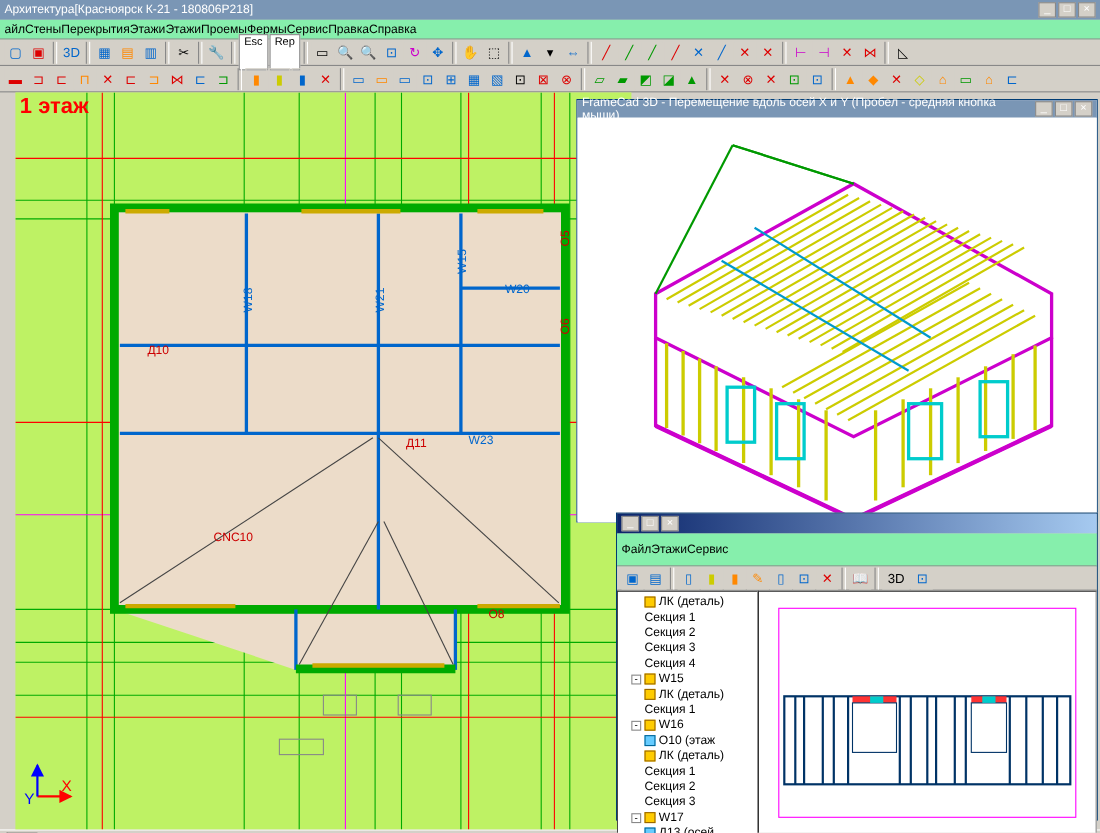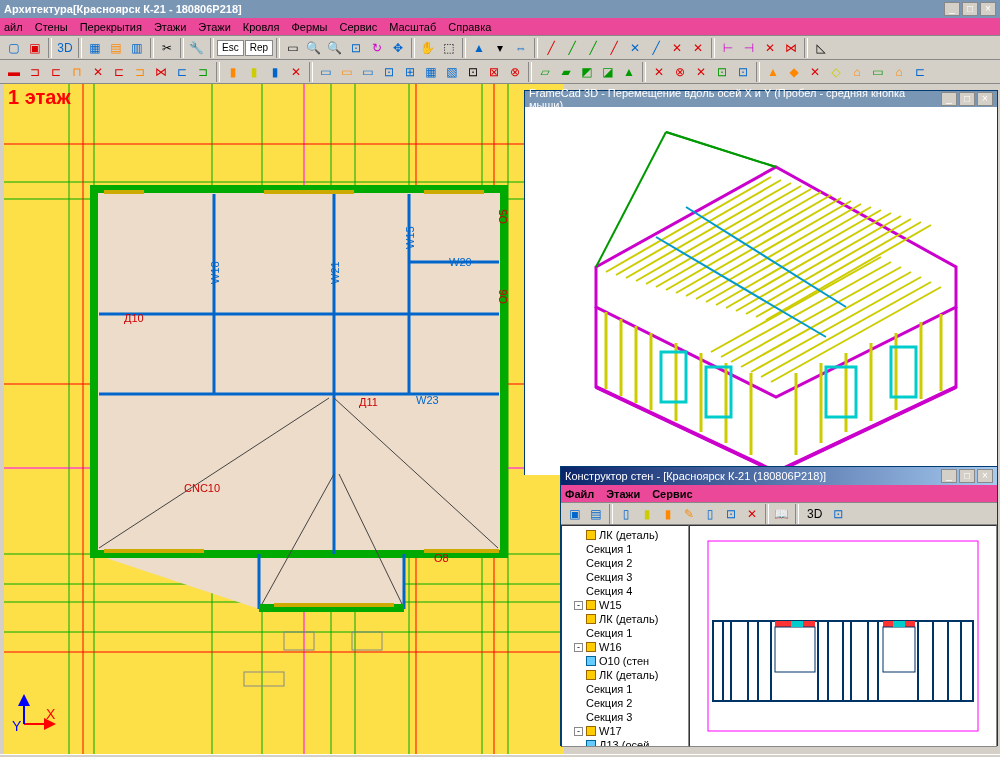--- a/index.html
+++ b/index.html
@@ -1,46 +1,46 @@
 <!DOCTYPE html>
 <html><head>
 <meta charset="utf-8">
 <style>
 * { margin: 0; padding: 0; box-sizing: border-box; font-family: Tahoma, sans-serif; font-size: 11px; }
 body { width: 1000px; height: 757px; background: #d4d0c8; overflow: hidden; position: relative; }
 
 .titlebar { background: #7a96b5; color: #fff; height: 18px; display: flex; align-items: center; padding: 0 4px; justify-content: space-between; }
-.titlebar .title { font-weight: bold; text-align: center; }
+.titlebar .title { font-weight: normal; text-align: center; }
 .winbtns { display: flex; gap: 2px; }
 .winbtn { width: 16px; height: 14px; background: #d4d0c8; border: 1px solid #888; text-align: center; line-height: 12px; font-size: 10px; }
 
-.menubar { background: #ec4899; height: 18px; display: flex; align-items: center; padding: 0 4px; gap: 12px; border-bottom: 1px solid #888; }
+.menubar { background: #86efac; height: 18px; display: flex; align-items: center; padding: 0 4px; border-bottom: 1px solid #888; }
 .menubar span { cursor: default; }
 
 .toolbar { background: #d4d0c8; height: 24px; display: flex; align-items: center; padding: 2px 4px; gap: 1px; border-bottom: 1px solid #888; }
 .tbtn { width: 20px; height: 20px; border: 1px solid #d4d0c8; display: inline-flex; align-items: center; justify-content: center; font-size: 12px; }
 .tsep { width: 4px; height: 20px; border-left: 1px solid #888; border-right: 1px solid #fff; margin: 0 2px; }
-.ttxt { padding: 0 4px; font-size: 10px; border: 1px solid #888; background: #fff; height: 16px; line-height: 14px; }
+.ttxt { padding: 0 4px; font-size: 10px; border: 1px solid #888; background: #fff; height: 33px; line-height: 14px; }
 
 .workspace { position: relative; height: 670px; }
 
-.plan-view { position: absolute; left: 4px; top: 0; width: 560px; height: 670px; background: #fde047; }
+.plan-view { position: absolute; left: 14px; top: 0; width: 560px; height: 670px; background: #bef264; }
 .plan-svg { width: 100%; height: 100%; }
 
 .label-floor { position: absolute; top: 2px; left: 4px; color: #ff0000; font-size: 20px; font-weight: bold; }
 .axis-y { position: absolute; bottom: 20px; left: 8px; color: #0000ff; font-size: 14px; }
 .axis-x { position: absolute; bottom: 32px; left: 42px; color: #ff0000; font-size: 14px; }
 
 .win3d { position: absolute; right: 2px; top: 6px; width: 474px; height: 385px; border: 1px solid #003c74; background: #fff; }
 .win3d .titlebar { background: #7a96b5; height: 16px; font-size: 10px; }
 .win3d .canvas3d { width: 100%; height: 368px; position: relative; background: #fff; }
 
 .win-wall { position: absolute; right: 2px; bottom: 8px; width: 438px; height: 280px; border: 1px solid #003c74; background: #d4d0c8; }
 .win-wall .titlebar { background: #0a246a; background: linear-gradient(90deg, #0a246a, #a6caf0); height: 18px; }
-.win-wall .menubar { height: 18px; font-weight: bold; }
+.win-wall .menubar { height: 30px; }
 .win-wall .toolbar { height: 22px; }
 .win-wall .body { display: flex; height: 222px; }
 .tree { width: 128px; background: #fff; border: 1px inset #888; overflow-y: auto; font-size: 10px; padding: 2px; }
 .tree .node { display: flex; align-items: center; gap: 3px; padding: 1px 0; }
 .tree .ind1 { margin-left: 10px; }
 .tree .ind2 { margin-left: 22px; }
 .ticon { width: 10px; height: 10px; display: inline-block; }
 .ticon.y { background: #ffcc00; border: 1px solid #996600; }
 .ticon.b { background: #66ccff; border: 1px solid #006699; }
 .exp { width: 9px; height: 9px; border: 1px solid #888; text-align: center; line-height: 7px; font-size: 9px; background: #fff; }
@@ -63,24 +63,24 @@
     <span class="winbtn">×</span>
   </div>
 </div>
 
 <div class="menubar">
   <span>айл</span>
   <span>Стены</span>
   <span>Перекрытия</span>
   <span>Этажи</span>
   <span>Этажи</span>
-  <span>Кровля</span>
+  <span>Проемы</span>
   <span>Фермы</span>
   <span>Сервис</span>
-  <span>Масштаб</span>
+  <span>Правка</span>
   <span>Справка</span>
 </div>
 
 <div class="toolbar">
   <span class="tbtn c-blue">▢</span>
   <span class="tbtn c-red">▣</span>
   <span class="tsep"></span>
   <span class="tbtn c-blue">3D</span>
   <span class="tsep"></span>
   <span class="tbtn c-blue">▦</span>
@@ -342,21 +342,20 @@
         <rect x="280" y="260" width="30" height="50" fill="none" stroke="#00cccc" stroke-width="3"></rect>
         <rect x="345" y="240" width="25" height="50" fill="none" stroke="#00cccc" stroke-width="3"></rect>
 
         <path d="M 50 280 L 230 365 L 410 280" fill="none" stroke="#cc00cc" stroke-width="4"></path>
       </svg>
     </div>
   </div>
 
   <div class="win-wall">
     <div class="titlebar">
-      <span>Конструктор стен - [Красноярск К-21 (180806Р218)]</span>
       <div class="winbtns">
         <span class="winbtn">_</span>
         <span class="winbtn">□</span>
         <span class="winbtn">×</span>
       </div>
     </div>
     <div class="menubar">
       <span>Файл</span>
       <span>Этажи</span>
       <span>Сервис</span>
@@ -408,21 +407,21 @@
           <div class="node ind2">
             <span>Секция 1</span>
           </div>
           <div class="node ind1">
             <span class="exp">-</span>
             <span class="ticon y"></span>
             <span>W16</span>
           </div>
           <div class="node ind2">
             <span class="ticon b"></span>
-            <span>О10 (стен</span>
+            <span>О10 (этаж</span>
           </div>
           <div class="node ind2">
             <span class="ticon y"></span>
             <span>ЛК (деталь)</span>
           </div>
           <div class="node ind2">
             <span>Секция 1</span>
           </div>
           <div class="node ind2">
             <span>Секция 2</span>

